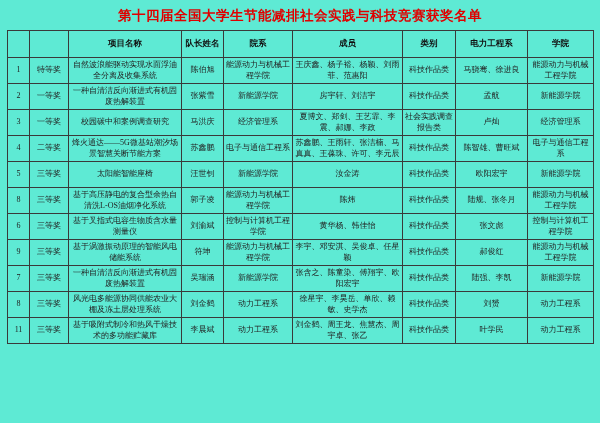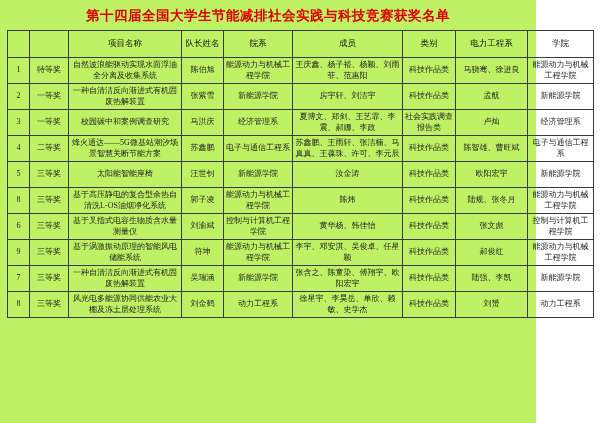--- a/index.html
+++ b/index.html
@@ -1,38 +1,38 @@
 <!DOCTYPE html>
 <html><head>
 <meta charset="utf-8">
 <style>
   html,body{margin:0;padding:0;background:#ffffff;}
   .page{
-    width:536px;height:423px;box-sizing:border-box;
-    background:#bef264;padding:5px 7px 0 7px;
+    width:600px;height:423px;box-sizing:border-box;
+    background:#5eead4;padding:5px 7px 0 7px;
     font-family:"Liberation Serif","DejaVu Serif",serif;
   }
   .title{
     text-align:center;color:#e00000;font-weight:bold;
     font-size:13.5px;line-height:1.2;margin:3px 0 6px 0;
     letter-spacing:0.5px;
   }
   table.awards{
     border-collapse:collapse;width:586px;margin:0 auto;
     table-layout:fixed;
   }
   table.awards th,table.awards td{
     border:1px solid #3a3a3a;
     text-align:center;vertical-align:middle;
     font-size:8px;line-height:1.35;
     padding:1px 2px;color:#222;
     word-break:break-all;overflow:hidden;
   }
   table.awards th{
-    font-weight:normal;font-size:8.5px;height:24px;color:#111;
+    font-weight:bold;font-size:8.5px;height:24px;color:#111;
   }
   table.awards td{height:23px;}
   td.c-num{font-family:"Liberation Serif",serif;}
   td.c-project{padding:1px 3px;}
 </style>
 </head>
 <body>
 
 <div class="page">
   <div class="title">第十四届全国大学生节能减排社会实践与科技竞赛获奖名单</div>
@@ -176,17 +176,28 @@
     <td class="c-award">三等奖</td>
     <td class="c-project">风光电多能源协同供能农业大棚及冻土层处理系统</td>
     <td class="c-leader">刘金鹤</td>
     <td class="c-dept">动力工程系</td>
     <td class="c-members">徐星宇、李昊岳、单欣、赖敏、史学杰</td>
     <td class="c-category">科技作品类</td>
     <td class="c-advisors">刘赟</td>
     <td class="c-college">动力工程系</td>
   </tr>
 
+  <tr>
+    <td class="c-num">11</td>
+    <td class="c-award">三等奖</td>
+    <td class="c-project">基于吸附式制冷和热风干燥技术的多功能贮藏库</td>
+    <td class="c-leader">李晨斌</td>
+    <td class="c-dept">动力工程系</td>
+    <td class="c-members">刘金鹤、周王龙、焦慧杰、周宇卓、张乙</td>
+    <td class="c-category">科技作品类</td>
+    <td class="c-advisors">叶学民</td>
+    <td class="c-college">动力工程系</td>
+  </tr>
 
 
 </tbody>
   </table>
 </div>
 
 </body></html>

